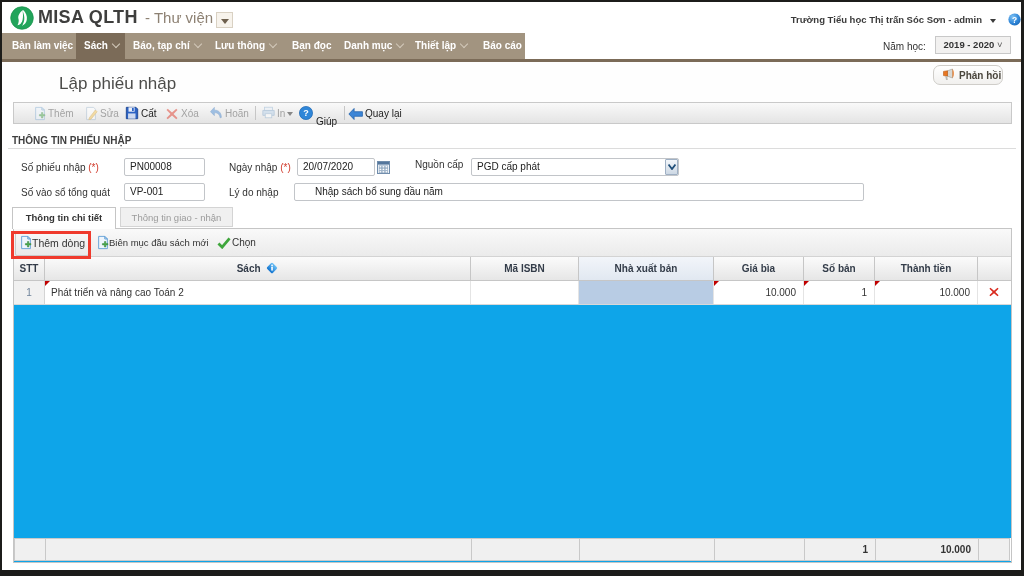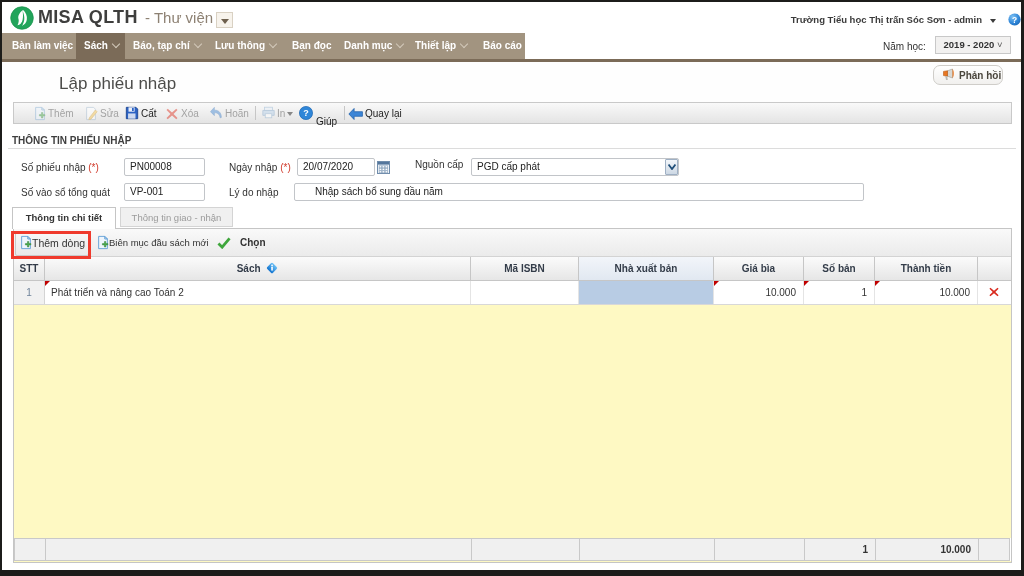--- a/index.html
+++ b/index.html
@@ -43,21 +43,21 @@
 
 #secttl { position:absolute; left:12px; top:135px; font-size:10px; font-weight:bold; color:#3e3e3e; }
 #sectline { position:absolute; left:8px; top:148px; width:1008px; height:1px; background:#dcdcdc; }
 .flabel { position:absolute; font-size:10px; color:#333; white-space:nowrap; }
 .req { color:#d03a2b; }
 .finput { position:absolute; height:18px; border-radius:2px; border:1px solid #c2c5c9; background:#fff; font-size:10px; color:#222; line-height:16px; padding-left:5px; white-space:nowrap; }
 
 #tab1 { position:absolute; left:12px; top:207px; width:104px; height:22px; background:#fff; border:1px solid #c5c5c5; border-bottom:none; font-size:9.5px; font-weight:bold; color:#333; text-align:center; line-height:20px; z-index:5; }
 #tab2 { position:absolute; left:120px; top:207px; width:113px; height:20px; background:#f0f0f0; border:1px solid #d4d4d4; font-size:9.5px; color:#9b9b9b; text-align:center; line-height:19px; }
 
-#grid { position:absolute; left:13px; top:228px; width:999px; height:335px; border:1px solid #c5c5c5; background:#fef9c3; }
+#grid { position:absolute; left:13px; top:228px; width:999px; height:335px; border:1px solid #c5c5c5; background:#0ea5e9; }
 #gtoolbar { position:absolute; left:0; top:0; width:997px; height:28px; background:linear-gradient(#f9f9f9,#ebebeb); border-bottom:1px solid #d3d3d3; }
 #gbtn1 { position:absolute; left:1px; top:2px; width:74px; height:25px; border:1px solid #c9c9c9; border-radius:2px; background:linear-gradient(#f8f8f8,#e9e9e9); }
 .gtxt { position:absolute; top:8px; font-size:10px; color:#333; white-space:nowrap; }
 #ghead { position:absolute; left:0; top:28px; width:997px; height:24px; background:linear-gradient(#fbfbfb,#e6e6e6); border-bottom:1px solid #c6c6c6; }
 .hcell { position:absolute; top:0; height:23px; border-right:1px solid #c6c6c6; font-size:10px; font-weight:bold; color:#333c49; text-align:center; line-height:23px; }
 #grow { position:absolute; left:0; top:52px; width:997px; height:24px; background:#fff; border-bottom:1px solid #d8d8d8; }
 .rcell { position:absolute; top:0; height:23px; border-right:1px solid #e4e4e4; font-size:10px; color:#333; line-height:23px; }
 .tri-red { position:absolute; width:0; height:0; border-top:5px solid #c00000; border-right:5px solid transparent; z-index:3; }
 #gfoot { position:absolute; left:0; top:309px; width:997px; height:23px; background:#fff; }
 .fcell { position:absolute; top:0; height:23px; background:#f0f0f0; border:1px solid #c9c9c9; font-size:10px; font-weight:bold; color:#333; line-height:21px; }
@@ -217,21 +217,21 @@
       <div class="gtxt" style="left:18px;font-size:10.5px;">Thêm dòng</div>
       <svg class="abs" style="left:82px;top:6px;" width="14" height="15" viewBox="0 0 16 16">
           <path d="M3 1 h7 l3 3 v11 h-10 z" fill="#eef5fc" stroke="#5b9bd5"></path>
           <path d="M10 1 l3 3 h-3 z" fill="#cfe2f3" stroke="#5b9bd5"></path>
           <path d="M9 9 h3 v2 h-3 v3 h-2 v-3 H4 v-2 h3 V6 h2 z" fill="#4caf50" stroke="#2e7d32" stroke-width="0.7" transform="translate(4.2,2.2) scale(0.78)"></path>
         </svg>
       <div class="gtxt" style="left:95px;font-size:9.5px;">Biên mục đầu sách mới</div>
       <svg class="abs" style="left:203px;top:8px;" width="14" height="12" viewBox="0 0 15 13">
           <path d="M1.5 7 L5.5 11 L13.5 1.5" fill="none" stroke="#3fa63c" stroke-width="3"></path>
         </svg>
-      <div class="gtxt" style="left:226px;font-weight:bold;">Chọn</div>
+      <div class="gtxt" style="left:218px;">Chọn</div>
     </div>
     <div id="ghead">
       <div class="hcell" style="left:0;width:31px;">STT</div>
       <div class="hcell" style="left:31px;width:426px;">Sách
         <svg style="vertical-align:-2px;margin-left:3px;" width="12" height="12" viewBox="0 0 13 13">
             <defs>
               <linearGradient id="dg" x1="0" y1="0" x2="0" y2="1">
                 <stop offset="0" stop-color="#6cc0f5"></stop>
                 <stop offset="1" stop-color="#1173cf"></stop>
               </linearGradient>

